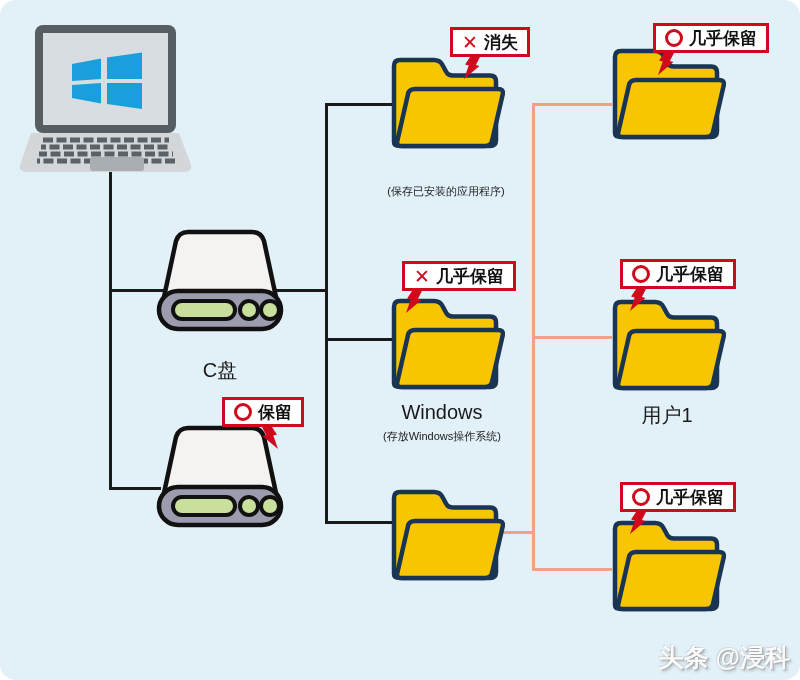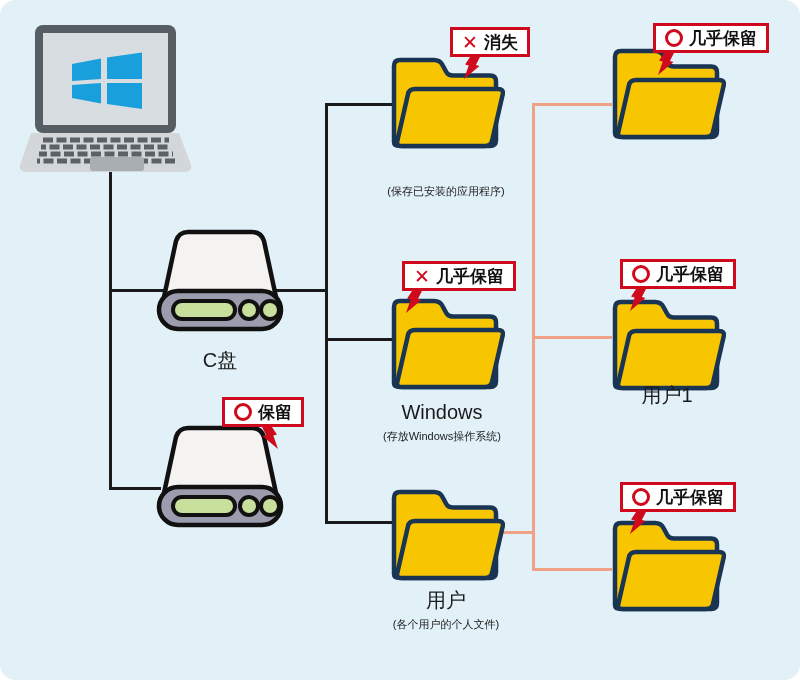--- a/index.html
+++ b/index.html
@@ -92,21 +92,21 @@
       </g>
       <rect x="74" y="133" width="54" height="14" rx="3" fill="#a9aeb3"></rect>
     </svg>
   </div>
 
   <div class="node" style="left:155px;top:229px;width:130px;height:105px;">
     <svg viewBox="0 0 130 105" width="130" height="105">
         <use href="#drive-shape"></use>
       </svg>
   </div>
-  <div class="lbl" style="left:120px;top:348px;width:200px;">
+  <div class="lbl" style="left:120px;top:358px;width:200px;">
     <span class="name">C盘</span>
   </div>
 
   <div class="node" style="left:155px;top:425px;width:130px;height:105px;">
     <svg viewBox="0 0 130 105" width="130" height="105">
         <use href="#drive-shape"></use>
       </svg>
   </div>
 
   <div class="node" style="left:387px;top:52px;width:120px;height:100px;">
@@ -127,37 +127,33 @@
   <div class="lbl" style="left:342px;top:400px;width:200px;">
     <span class="name">Windows</span><br>
     <span class="desc">(存放Windows操作系统)</span>
   </div>
 
   <div class="node" style="left:387px;top:484px;width:120px;height:100px;">
     <svg viewBox="0 0 120 100" width="120" height="100">
         <use href="#folder-shape"></use>
       </svg>
   </div>
-  <div class="lbl" style="left:346px;top:588px;width:200px;">
-    <span class="name">用户</span><br>
-    <span class="desc">(各个用户的个人文件)</span>
-  </div>
 
   <div class="node" style="left:608px;top:43px;width:120px;height:100px;">
     <svg viewBox="0 0 120 100" width="120" height="100">
         <use href="#folder-shape"></use>
       </svg>
   </div>
 
   <div class="node" style="left:608px;top:294px;width:120px;height:100px;">
     <svg viewBox="0 0 120 100" width="120" height="100">
         <use href="#folder-shape"></use>
       </svg>
   </div>
-  <div class="lbl" style="left:567px;top:383px;width:200px;">
+  <div class="lbl" style="left:567px;top:403px;width:200px;">
     <span class="name">用户1</span>
   </div>
 
   <div class="node" style="left:608px;top:515px;width:120px;height:100px;">
     <svg viewBox="0 0 120 100" width="120" height="100">
         <use href="#folder-shape"></use>
       </svg>
   </div>
 
   <div class="badge" style="left:450px;top:27px;">
@@ -189,14 +185,15 @@
     <span>几乎保留</span>
   </div>
   <div class="tail" style="left:630px;top:285px;"></div>
 
   <div class="badge" style="left:620px;top:482px;">
     <span class="o-ico"></span>
     <span>几乎保留</span>
   </div>
   <div class="tail" style="left:630px;top:508px;"></div>
 
+  <div class="watermark">头条 @浸科</div>
 
 </div>
 
 </body></html>

